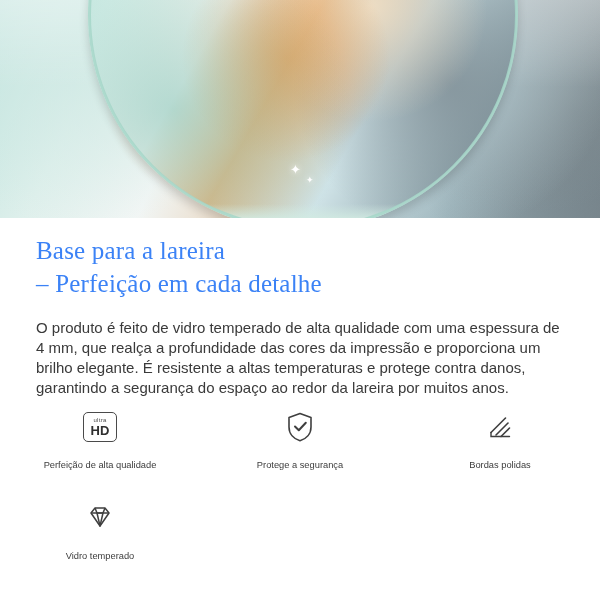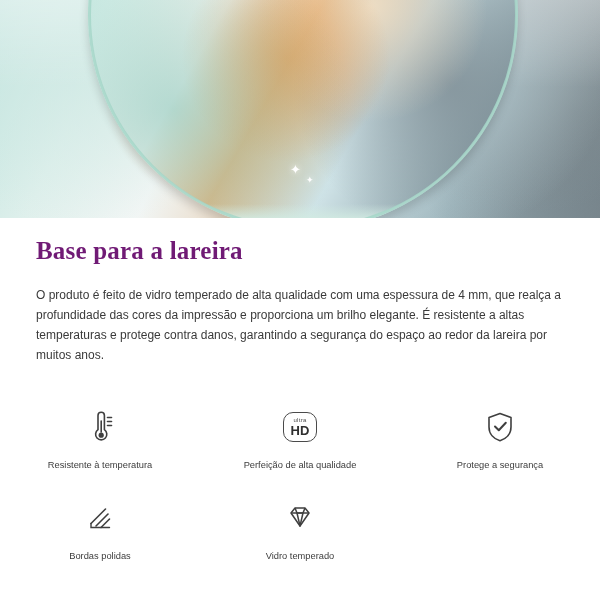--- a/index.html
+++ b/index.html
@@ -94,33 +94,33 @@
 
   
   .content {
     position: absolute;
     left: 0;
     top: 218px;
     width: 600px;
   }
   h1.title {
     font-family: "Liberation Serif", serif;
-    font-weight: 700;
-    color: #701a75;
+    font-weight: 400;
+    color: #3b82f6;
     font-size: 25px;
     line-height: 33px;
     margin: 0;
     padding: 16px 36px 0 36px;
     letter-spacing: 0.2px;
   }
   .title .line2 { display: block; }
   p.body {
     margin: 0;
     padding: 18px 36px 0 36px;
-    font-size: 12px;
+    font-size: 15px;
     line-height: 20px;
     color: #3a3a3a;
   }
 
   
   .features {
     position: absolute;
     left: 0;
     top: 398px;
     width: 600px;
@@ -146,21 +146,21 @@
   .feature .label {
     font-size: 9.3px;
     color: #3c3c3c;
     text-align: center;
     line-height: 12px;
   }
   .hd-badge {
     width: 34px;
     height: 30px;
     border: 1.6px solid #4a4a4a;
-    border-radius: 10px;
+    border-radius: 5px;
     display: flex;
     flex-direction: column;
     align-items: center;
     justify-content: center;
     box-sizing: border-box;
   }
   .hd-badge .u { font-size: 6px; letter-spacing: 0.3px; color: #4a4a4a; line-height: 7px; }
   .hd-badge .hd { font-size: 13px; font-weight: bold; color: #2f2f2f; line-height: 13px; }
 </style>
 </head>
@@ -172,39 +172,27 @@
     <div class="hero-bg"></div>
     <div class="plate"></div>
     <div class="plate-edge"></div>
     <span class="sparkle s1">✦</span>
     <span class="sparkle s2">✦</span>
   </div>
 
   <div class="content">
     <h1 class="title">
       <span>Base para a lareira</span>
+      <span class="line2">– Perfeição em cada detalhe</span>
     </h1>
     <p class="body">O produto é feito de vidro temperado de alta qualidade com uma espessura de 4 mm, que realça a profundidade das cores da impressão e proporciona um brilho elegante. É resistente a altas temperaturas e protege contra danos, garantindo a segurança do espaço ao redor da lareira por muitos anos.</p>
   </div>
 
   <div class="features">
 
-    <div class="feature">
-      <span class="icon">
-        <svg width="44" height="44" viewBox="0 0 44 44" fill="none" stroke="#3f3f3f" stroke-width="1.6" stroke-linecap="round">
-          <path d="M20 10.5a3.2 3.2 0 0 1 6.4 0v14.2a5.6 5.6 0 1 1-6.4 0z"></path>
-          <line x1="23.2" y1="16" x2="23.2" y2="27"></line>
-          <circle cx="23.2" cy="30.2" r="2.6" fill="#3f3f3f" stroke="none"></circle>
-          <line x1="29.5" y1="12.5" x2="33.5" y2="12.5"></line>
-          <line x1="29.5" y1="16.5" x2="33.5" y2="16.5"></line>
-          <line x1="29.5" y1="20.5" x2="33.5" y2="20.5"></line>
-        </svg>
-      </span>
-      <span class="label">Resistente à temperatura</span>
-    </div>
 
     <div class="feature">
       <span class="icon">
         <span class="hd-badge">
           <span class="u">ultra</span>
           <span class="hd">HD</span>
         </span>
       </span>
       <span class="label">Perfeição de alta qualidade</span>
     </div>

